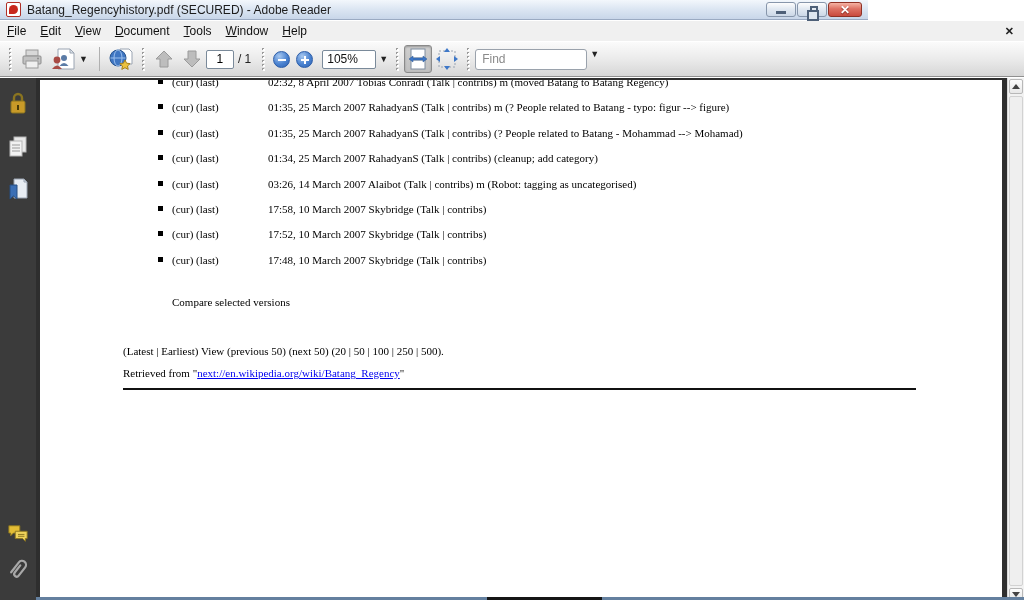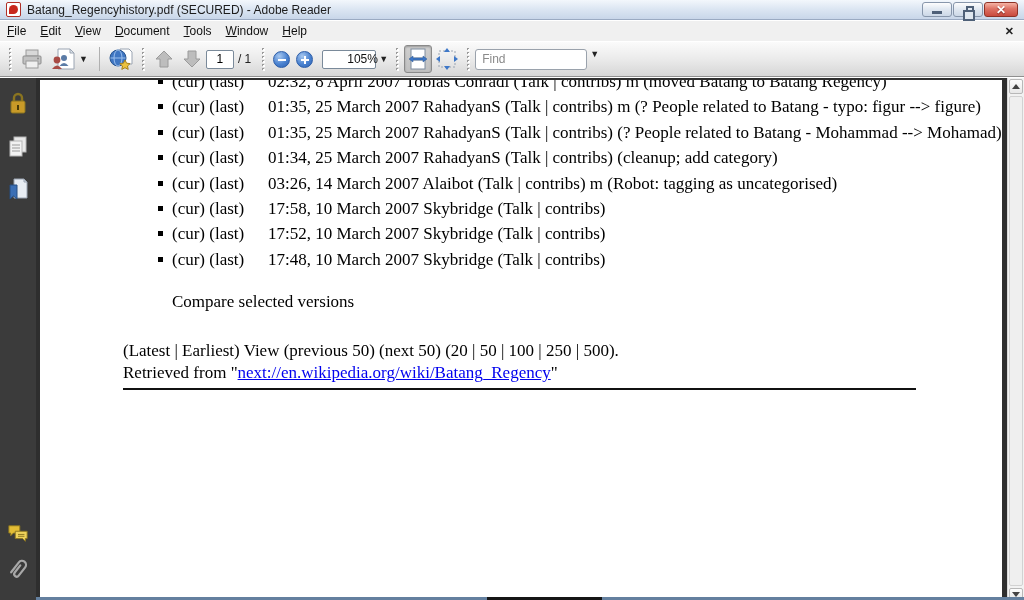--- a/index.html
+++ b/index.html
@@ -1,21 +1,21 @@
 <!DOCTYPE html>
 <html style="--sidebar_bg: #3b3b3b; --link: #0000EE; --accent_blue: #3d77c8; --close_red: #c94a3e; --lock_gold: #c89a28; --comment_yellow: #e3bd35;"><head>
 <meta charset="utf-8">
 <style>
   * { margin:0; padding:0; box-sizing:border-box; }
   html,body { width:1024px; height:600px; overflow:hidden; }
   body { font-family:"Liberation Sans", sans-serif; background:#fff; position:relative; }
 
   
   .titlebar {
-    position:absolute; left:0; top:0; width:1024px; height:20px;
+    position:absolute; left:0; top:0; width:868px; height:20px;
     background:linear-gradient(#f3f7fc, #dde7f3 45%, #c8d6e9);
     border-bottom:1px solid #9aaac2;
     display:flex; align-items:center; padding:0 4px;
   }
   .app-icon { width:15px; height:15px; margin:0 6px 0 2px; position:relative; }
   .app-icon .page { position:absolute; inset:0; background:#fff; border:1px solid #b03028; border-radius:2px; }
   .app-icon .swirl { position:absolute; left:3px; top:3px; width:9px; height:9px; background:#c8281e; border-radius:50% 50% 50% 0; }
   .title-text { font-size:12px; color:#1c1c1c; }
   .win-controls { margin-left:auto; display:flex; gap:1px; padding-right:2px; }
   .win-btn {
@@ -58,21 +58,21 @@
   .tb-caret { font-size:9px; color:#222; padding:0 3px; }
   .page-input { width:28px; height:19px; border:1px solid #7a8a9a; border-radius:2px;
     font-size:12px; text-align:center; font-family:"Liberation Sans",sans-serif; background:#fff; }
   .page-count { font-size:12px; color:#222; padding:0 6px 0 4px; }
   .zoom-circle { width:17px; height:17px; border-radius:50%;
     background:radial-gradient(circle at 35% 28%, #a7c8f0, #4a82d0 55%, #2d62b2);
     border:1px solid #2b5ca8; position:relative; margin:0 3px; }
   .zoom-circle .h { position:absolute; left:4px; top:7px; width:8px; height:2px; background:#fff; }
   .zoom-circle .v { position:absolute; left:7px; top:4px; width:2px; height:8px; background:#fff; }
   .zoom-box { width:54px; height:19px; border:1px solid #7a8a9a; border-radius:2px; background:#fff;
-    font-size:12px; color:#111; display:flex; align-items:center; padding-left:24px; margin-left:6px; }
+    font-size:12px; color:#111; display:flex; align-items:center; padding-left:4px; margin-left:6px; }
   .find-wrap { display:flex; align-items:flex-start; }
   .find-input { width:112px; height:21px; border:1px solid #9aa2ac; border-radius:3px; padding:0 6px;
     font-size:12px; font-family:"Liberation Sans",sans-serif; color:#333; background:#fff; }
   .find-input::placeholder { color:#8a8a8a; }
 
   
   .body-row { position:absolute; left:0; top:78px; width:1024px; height:522px; display:flex; }
   .nav-rail { width:36px; background:var(--sidebar_bg,#3b3b3b); position:relative; flex:none; }
   .rail-icon { position:absolute; left:7px; width:22px; height:24px; display:flex; align-items:center; justify-content:center; }
 
@@ -85,21 +85,21 @@
     background:linear-gradient(#fdfdfd,#e8e8e8); border:1px solid #b8b8b8; border-radius:2px;
     display:flex; align-items:center; justify-content:center; }
   .scroll-btn.up { top:1px; }
   .scroll-btn.down { bottom:0; height:12px; }
   .tri-up { width:0; height:0; border-left:4px solid transparent; border-right:4px solid transparent; border-bottom:5px solid #444; }
   .tri-down { width:0; height:0; border-left:4px solid transparent; border-right:4px solid transparent; border-top:5px solid #444; }
   .scroll-thumb { position:absolute; left:1px; width:14px; top:18px; bottom:14px;
     background:#efefef; border:1px solid #d2d2d2; border-radius:2px; }
 
   
-  .doc-content { font-family:"Liberation Serif", serif; font-size:17px; line-height:22.4px; color:#000; }
+  .doc-content { font-family:"Liberation Serif", serif; font-size:11px; line-height:22.4px; color:#000; }
   ul.history { list-style:none; margin:-9px 0 0 0; padding-left:132px; }
   ul.history li { position:relative; margin-bottom:3px; }
   ul.history li::before { content:""; position:absolute; left:-14px; top:8px; width:5px; height:5px; background:#000; }
   .pfx { display:inline-block; width:96px; }
   .compare { margin:20px 0 0 132px; }
   .nav-line { margin:26px 0 0 83px; }
   .retrieved { margin:0 0 0 83px; }
   .retrieved a { color:var(--link,#0000EE); text-decoration:underline; }
   .doc-rule { margin:4px 0 0 83px; width:793px; border-top:2px solid #111; }
 

